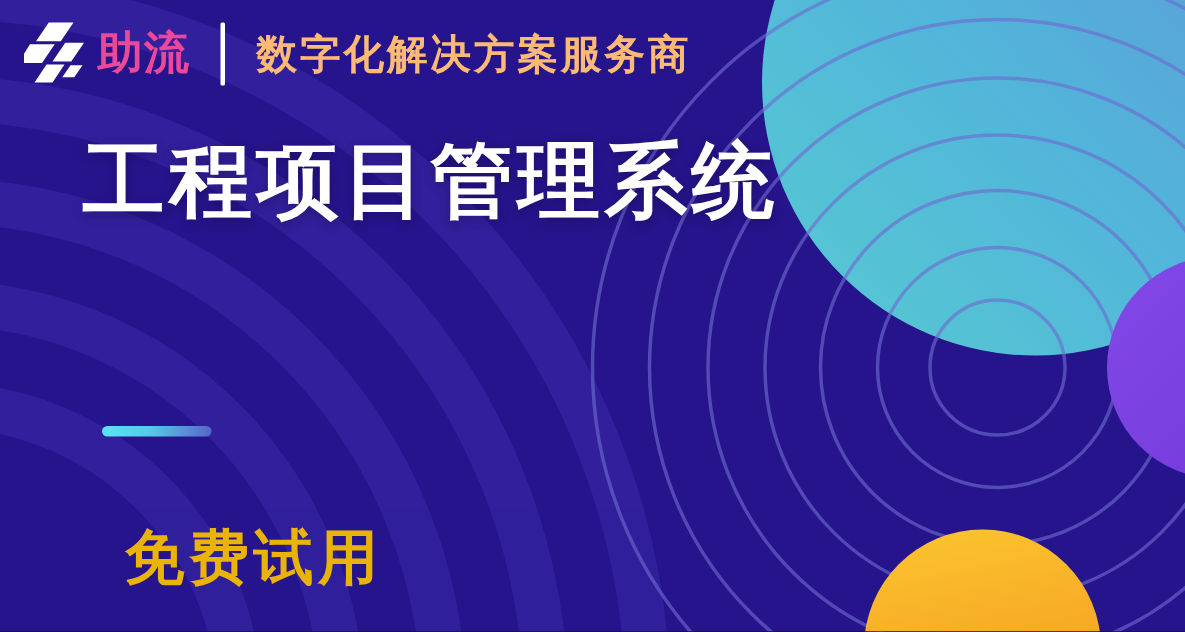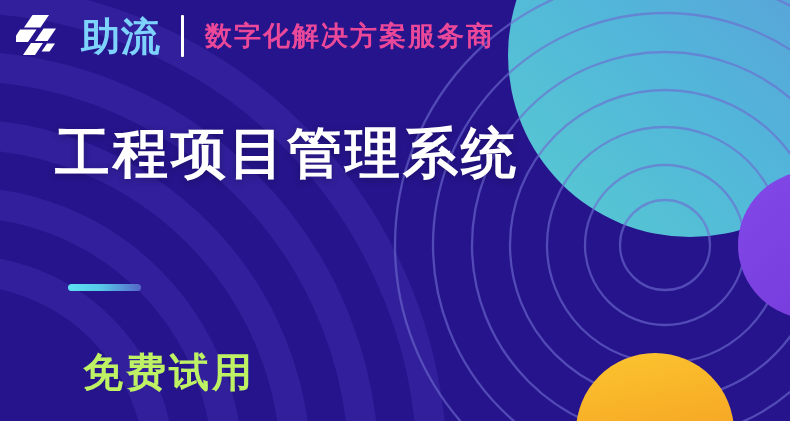--- a/index.html
+++ b/index.html
@@ -48,59 +48,58 @@
     align-items:center;
     height:54px;
   }
   .logo-mark{
     width:46px;
     height:46px;
     flex:0 0 46px;
     display:block;
   }
   .brand-name{
-    margin-left:19px;
-    font-size:39px;
-    font-weight:bold;
-    color:#7dd3fc;
+    margin-left:3px;
+    font-size:30px;
+    font-weight:bold;
+    color:#ec4899;
     letter-spacing:1px;
     line-height:1;
     white-space:nowrap;
   }
   .header-sep{
     width:3px;
     height:42px;
     background:#ffffff;
     margin-left:20px;
     margin-right:21px;
     flex:0 0 3px;
     border-radius:1px;
   }
   .tagline{
     font-size:27px;
     font-weight:bold;
-    color:#ec4899;
+    color:#fdba74;
     letter-spacing:2px;
     line-height:1;
     white-space:nowrap;
   }
 
   
   .main-title{
     position:absolute;
     left:55px;
     top:92px;
     font-size:55px;
     font-weight:bold;
     color:#ffffff;
     letter-spacing:3px;
     line-height:1.05;
     white-space:nowrap;
     text-shadow:0 2px 7px rgba(0,0,0,0.25);
-    margin-top:33px;
   }
 
   
   .subtitle{
     position:absolute;
     left:69px;
     top:188px;
     font-size:34px;
     font-weight:bold;
     color:#3FD8F0;
@@ -120,21 +119,21 @@
     background:linear-gradient(90deg,#5BE3F2 0%,#57C8E8 45%,#5566C8 100%);
   }
 
   
   .cta{
     position:absolute;
     left:83px;
     top:350px;
     font-size:40px;
     font-weight:bold;
-    color:#bef264;
+    color:#eab308;
     letter-spacing:3px;
     line-height:1.1;
     white-space:nowrap;
   }
 </style>
 </head>
 <body>
 
 <div class="banner">
 

